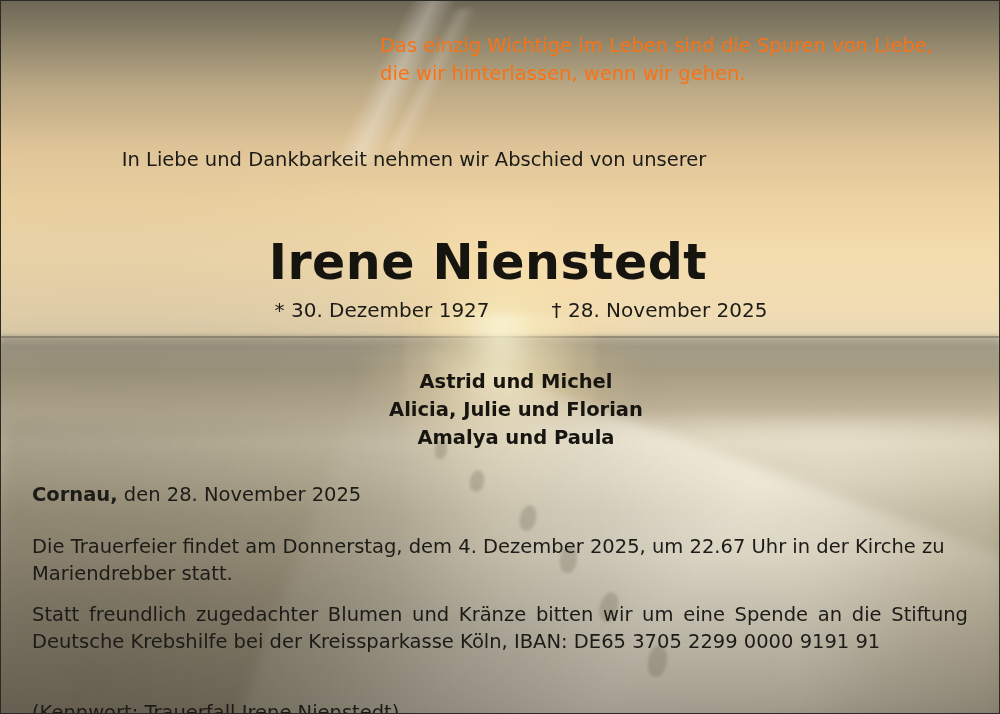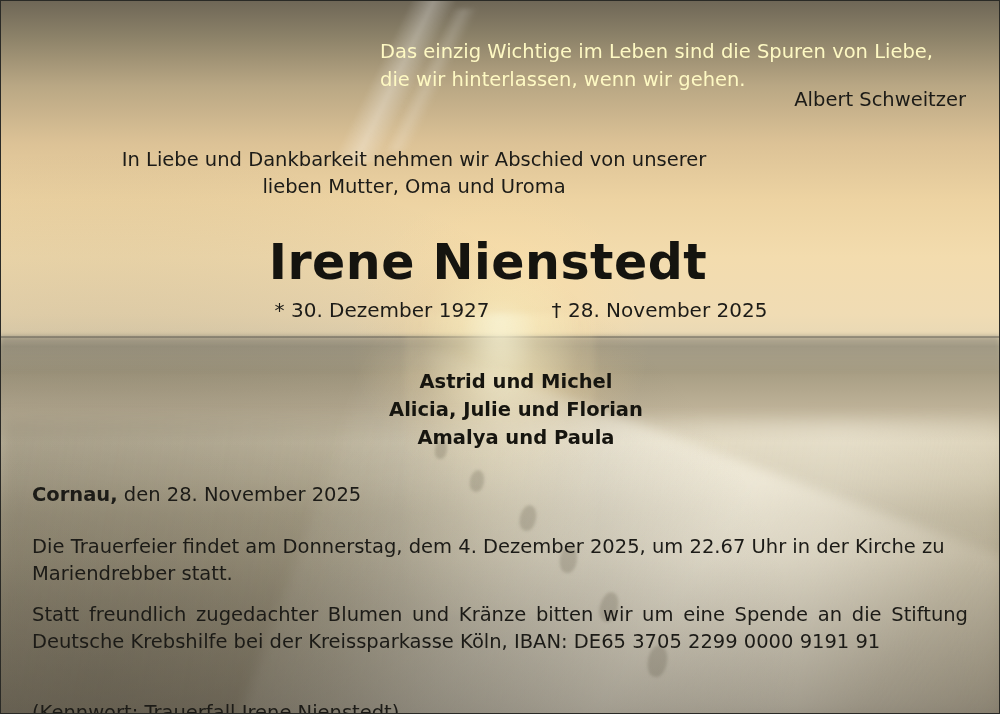--- a/index.html
+++ b/index.html
@@ -135,25 +135,25 @@
   }
   
   .content {
     position: absolute;
     inset: 0;
     color: #1b1b18;
   }
   .quote {
     position: absolute;
     left: 380px;
-    top: 38px;
+    top: 32px;
     width: 600px;
     font-size: 19.5px;
     line-height: 28px;
-    color: #fef9c3;
+    color: #f97316;
   }
   .quote-author {
     position: absolute;
     left: 380px;
     top: 88px;
     width: 586px;
     text-align: right;
     font-size: 19.5px;
     color: #1c1b17;
   }
@@ -248,25 +248,23 @@
   <div class="print" style="left:435px; top:440px; width:12px; height:19px; transform:rotate(9deg);"></div>
 
   <div class="vignette"></div>
 
   <div class="content">
 
     <div class="quote">
       <div>Das einzig Wichtige im Leben sind die Spuren von Liebe,</div>
       <div>die wir hinterlassen, wenn wir gehen.</div>
     </div>
-    <div class="quote-author">Albert Schweitzer</div>
 
     <div class="intro">
       <div>In Liebe und Dankbarkeit nehmen wir Abschied von unserer</div>
-      <div>lieben Mutter, Oma und Uroma</div>
     </div>
 
     <div class="name">Irene Nienstedt</div>
 
     <div class="dates">
       <span class="born">* 30. Dezember 1927</span><span class="died">† 28. November 2025</span>
     </div>
 
     <div class="family">
       <div>Astrid und Michel</div>

